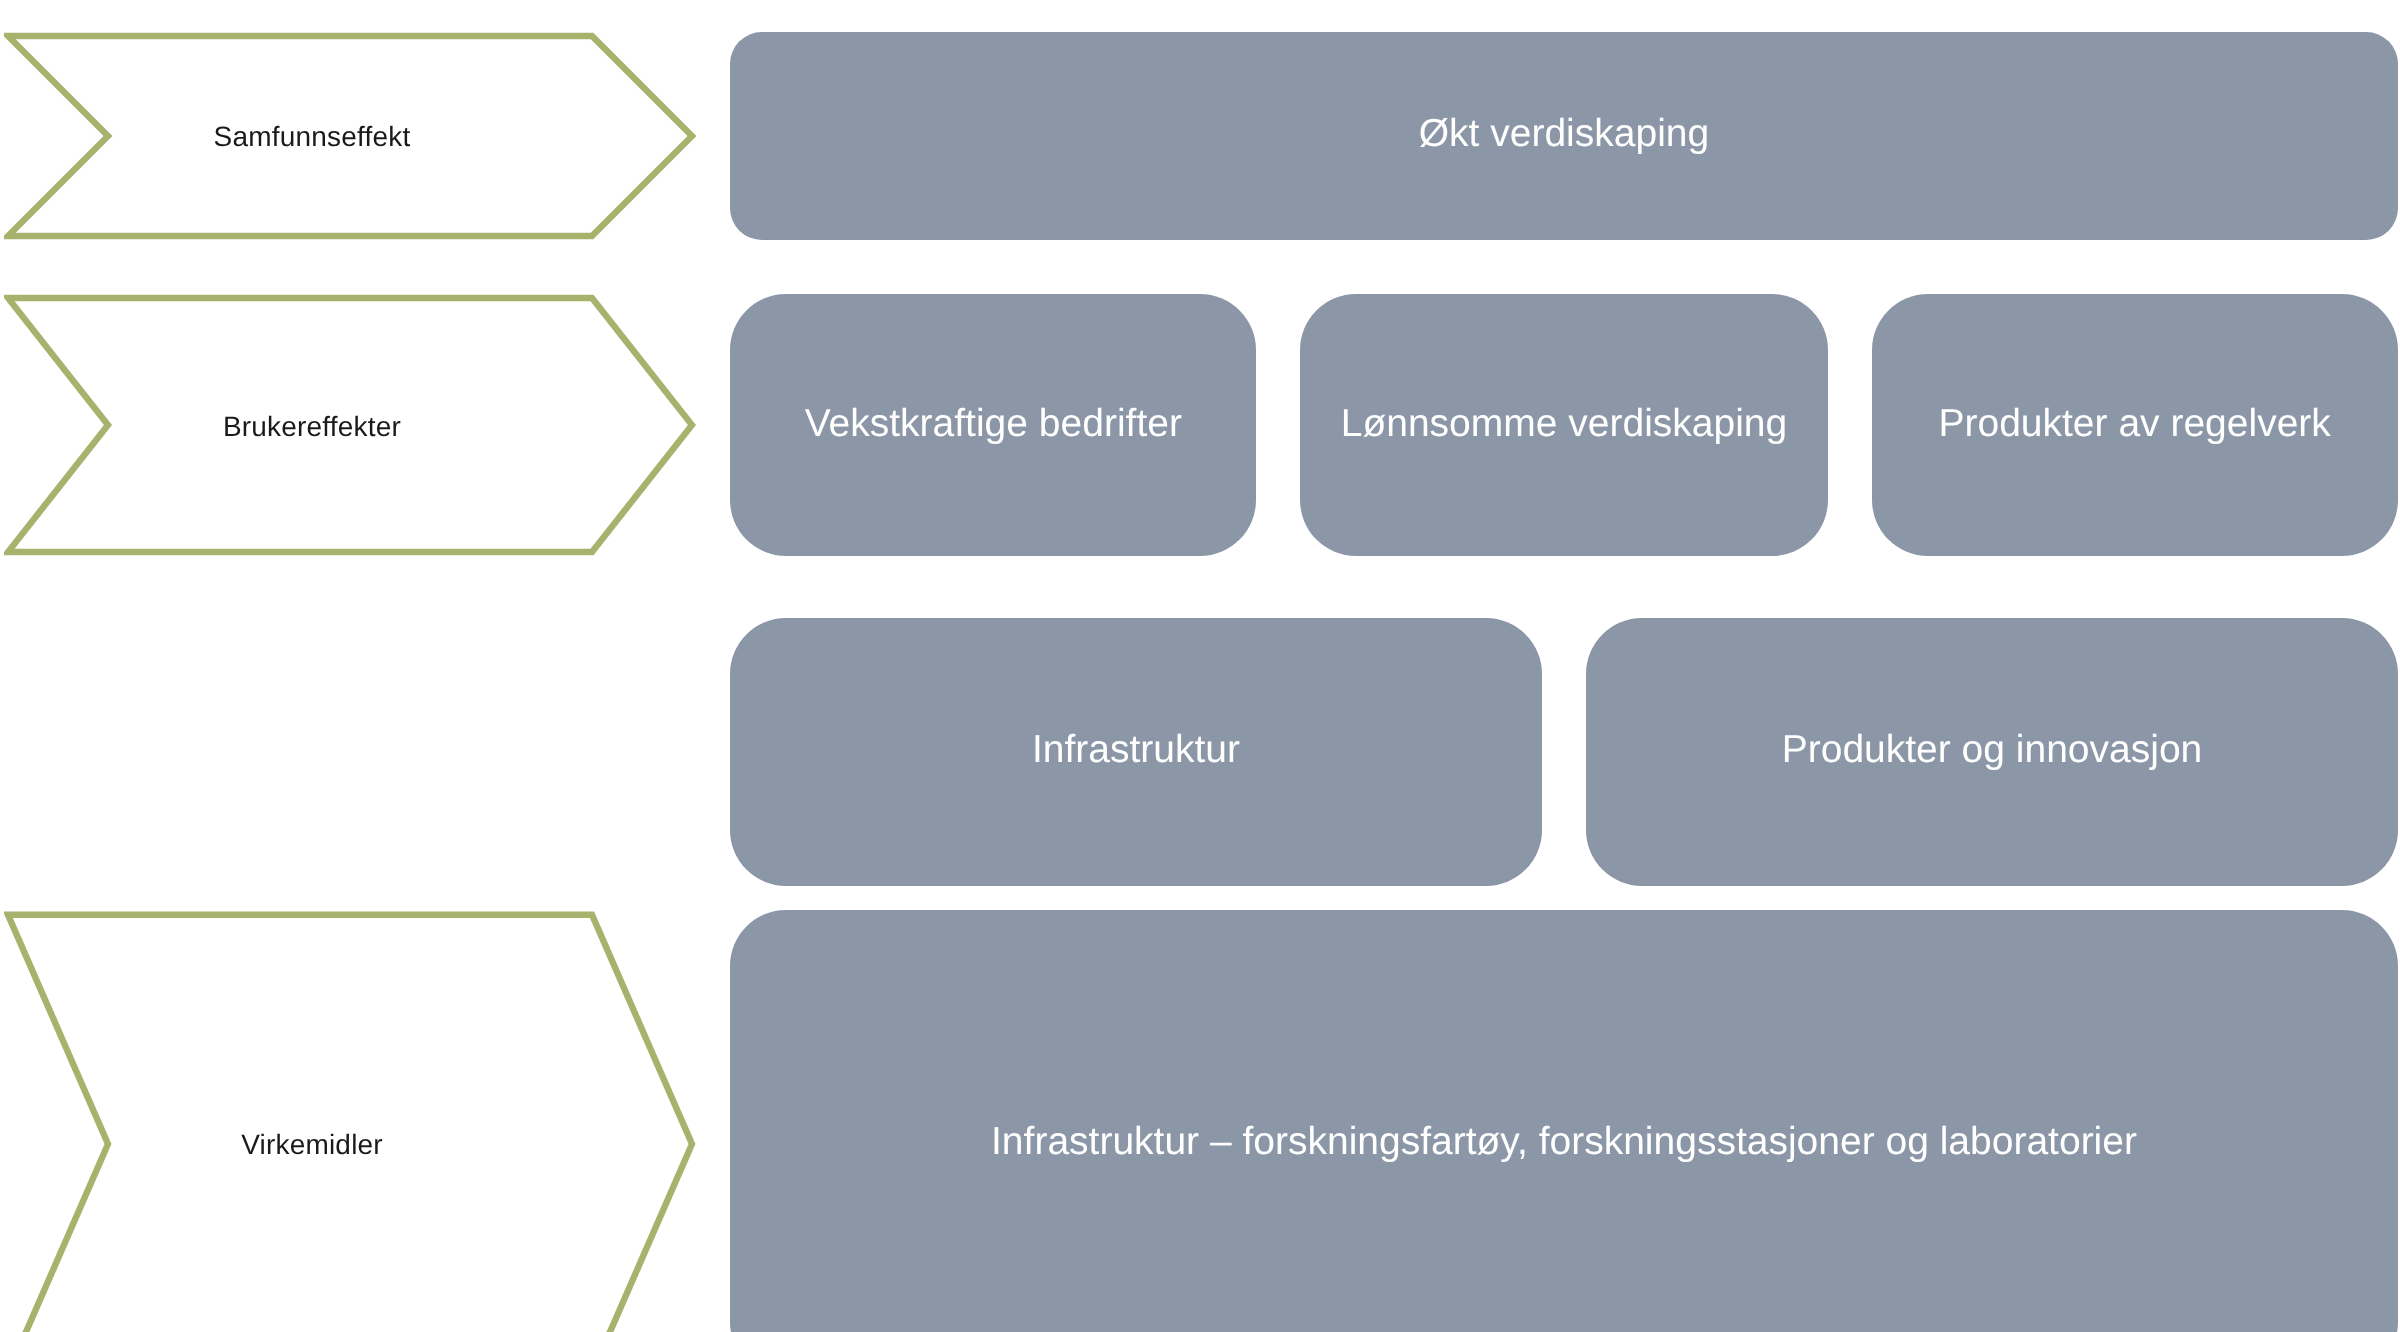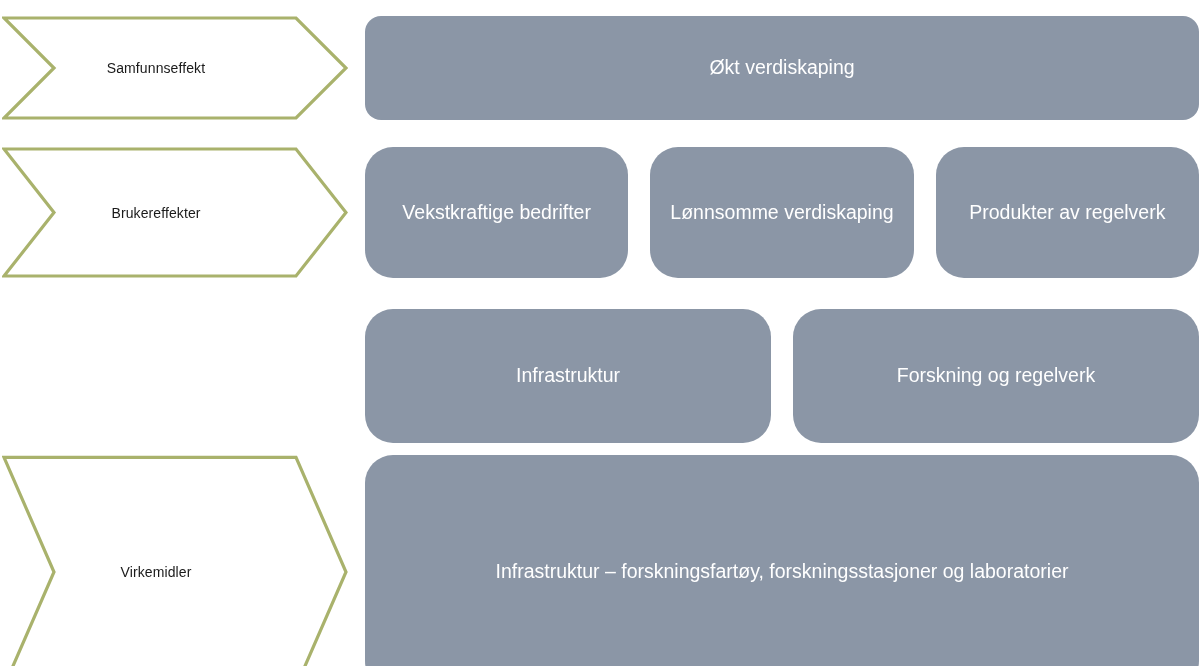--- a/index.html
+++ b/index.html
@@ -152,21 +152,21 @@
 
   <div class="row row-3">
     <div class="boxes">
       <div class="box">
         <span class="box-text">
           <span class="line">Infrastruktur</span>
         </span>
       </div>
       <div class="box">
         <span class="box-text">
-          <span class="line">Forskning og regelverk</span>
+          <span class="line">Produkter og innovasjon</span>
         </span>
       </div>
     </div>
   </div>
 
   <div class="row row-4">
     <div class="chevron">
       <svg class="chevron-svg" viewBox="0 0 346 195" preserveAspectRatio="none">
         <polygon class="chevron-shape" points="2,2 294,2 344,97.5 294,193 2,193 52,97.5" vector-effect="non-scaling-stroke"></polygon>
       </svg>

